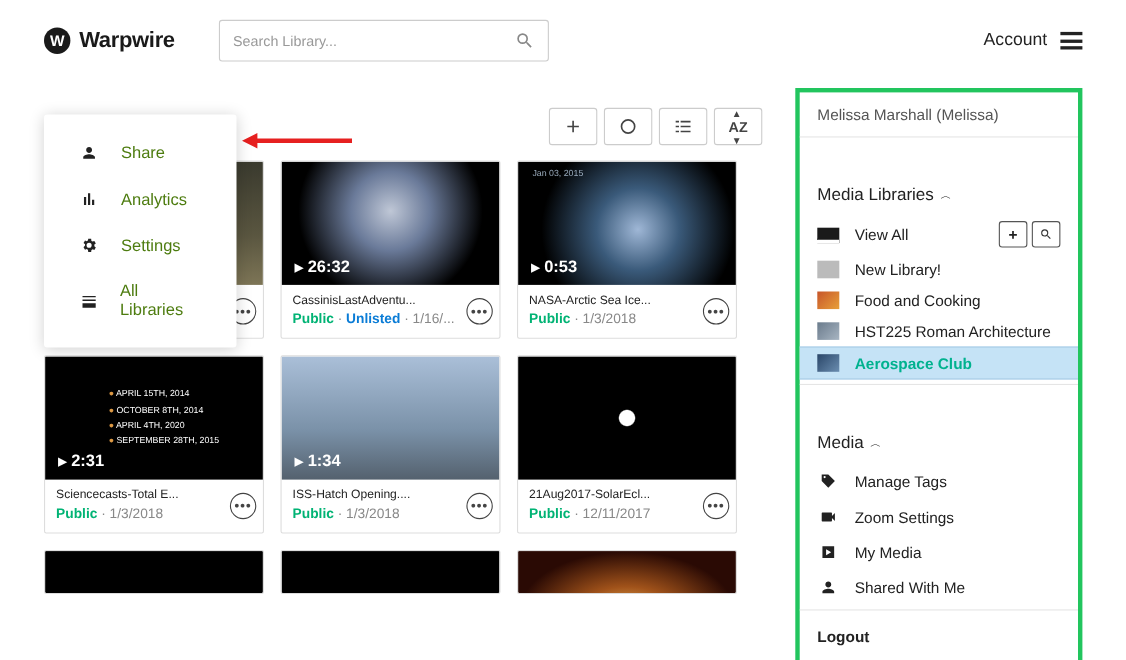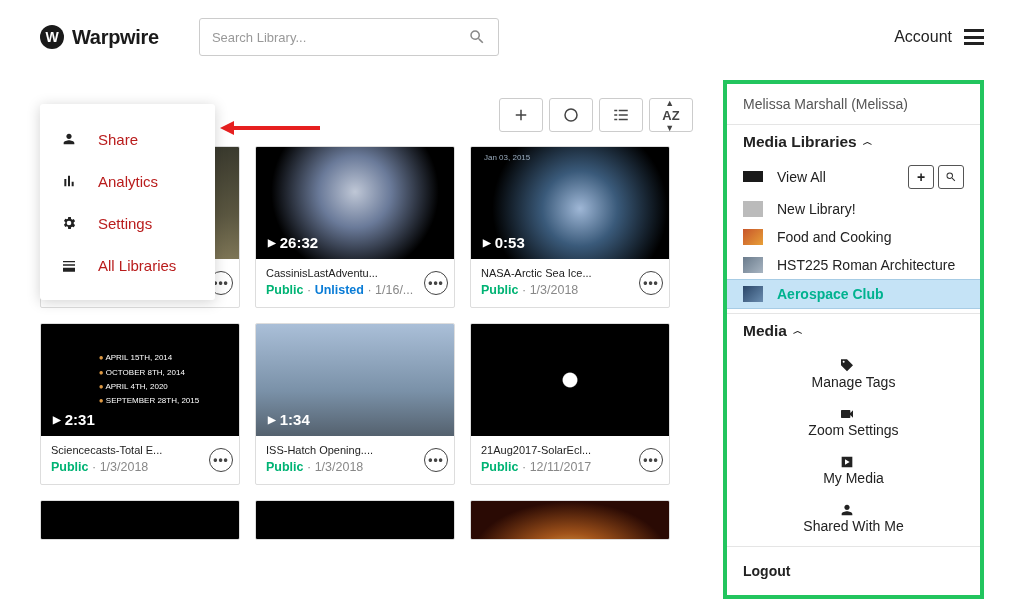--- a/index.html
+++ b/index.html
@@ -20,21 +20,21 @@
 .main-area { display:flex; padding: 0 40px; }
 .content { flex:1; padding-right: 30px; position:relative; }
 
 .title-row { display:flex; align-items:center; margin-top:32px; margin-bottom:14px; }
 .page-title { color:#00b28f; font-weight:700; font-size:20px; border-bottom:2px solid #00b28f; padding-bottom:1px; }
 .toolbar { margin-left:auto; display:flex; gap:6px; }
 .tool-btn { width:44px; height:34px; border:1px solid #ccc; border-radius:3px; background:#fff; display:flex; align-items:center; justify-content:center; font-size:17px; color:#444; cursor:pointer; }
 .tool-btn svg { fill:#444; }
 
 .dropdown { position:absolute; top:38px; left:0; background:#fff; border-radius:3px; box-shadow:0 2px 14px rgba(0,0,0,0.18); padding:14px 0; width:175px; z-index:10; }
-.dd-item { display:flex; align-items:center; padding:12px 20px; font-size:15px; color:#b91c1c; cursor:pointer; }
+.dd-item { display:flex; align-items:center; padding:12px 32px; font-size:15px; color:#4d7c0f; cursor:pointer; }
 .dd-item .dd-icon { width:18px; height:18px; margin-right:20px; display:flex; align-items:center; justify-content:center; }
 .dd-icon svg { fill:#222; }
 
 .arrow { position:absolute; top:52px; left:180px; z-index:9; }
 
 .grid { display:flex; flex-wrap:wrap; gap:15px; margin-top:14px; }
 .card { width:200px; border:1px solid #ddd; border-radius:2px; overflow:hidden; }
 .thumb { width:100%; height:112px; background:#111; position:relative; display:flex; align-items:center; justify-content:center; color:#fff; font-size:10px; }
 .duration { position:absolute; left:12px; bottom:8px; color:#fff; font-weight:700; font-size:15px; display:flex; align-items:center; }
 .duration::before { content:"▶"; font-size:10px; margin-right:4px; }
@@ -53,34 +53,34 @@
 .thumb.space6 { background:radial-gradient(circle at 50% 50%, #fff 0%, #fff 6%, #000 7%, #000 100%); }
 .thumb.space7 { background:radial-gradient(circle at 50% 55%, #fff 0%, #fff 3%, #000 4%, #000 100%); }
 .thumb.space8 { background:radial-gradient(ellipse at 50% 50%, #e9b055 0%, #a0521a 30%, #2a0a04 70%); }
 
 .dates-overlay { text-align:left; font-size:8px; padding-left:18px; line-height:1.8; color:#fff; }
 .dates-overlay div::before { content:"● "; color:#d94; }
 
 .sidebar { width:261px; border:4px solid #22c55e; margin-top:14px; font-size:14px; }
 .sb-block { border-bottom:1px solid #e5e5e5; padding: 12px 16px; }
 .sb-user { color:#555; }
-.sb-header { font-weight:700; font-size:15.5px; display:flex; align-items:center; }
+.sb-header { font-weight:400; font-size:15.5px; display:flex; align-items:center;margin-top:36px; }
 .sb-header .chev { margin-left:6px; font-size:10px; }
 .sb-section { padding-top:8px; padding-bottom:4px; }
 .lib-list { margin-top:8px; }
 .lib-item { display:flex; align-items:center; padding:6px 0; font-size:14px; color:#222; cursor:pointer; }
 .lib-item .lib-icon { width:20px; height:16px; background:#666; margin-right:14px; flex-shrink:0; }
 .lib-item.view-all .lib-icon { background:#1a1a1a; box-shadow: 0 -4px 0 -1px #fff inset, 0 -6px 0 -2px #1a1a1a inset; height:14px; margin-top:2px; }
 .lib-item.new-lib .lib-icon { background:#bbb; }
 .lib-item.selected { background:#c5e3f6; margin:0 -16px; padding-left:16px; padding-right:16px; border-top:1px solid #a7cce5; border-bottom:1px solid #a7cce5; }
 .lib-item.selected .lib-label { color:#00b28f; font-weight:700; }
 .lib-actions { margin-left:auto; display:flex; gap:4px; }
 .mini-btn { width:26px; height:24px; border:1.5px solid #555; border-radius:3px; display:flex; align-items:center; justify-content:center; font-size:14px; font-weight:700; }
 .media-list { margin-top:10px; }
-.media-item { display:flex; align-items:center; padding:8px 0; font-size:14px; cursor:pointer;flex-direction:column; }
+.media-item { display:flex; align-items:center; padding:8px 0; font-size:14px; cursor:pointer; }
 .media-item .m-icon { width:20px; margin-right:14px; display:flex; justify-content:center; }
 .sb-logout { padding:16px; font-weight:700; }
 
 .thumb .corner { position:absolute; top:6px; left:13px; font-size:8px; color:#9ab; }
 </style>
 </head>
 <body>
 
 <div class="header">
   <div class="logo">

